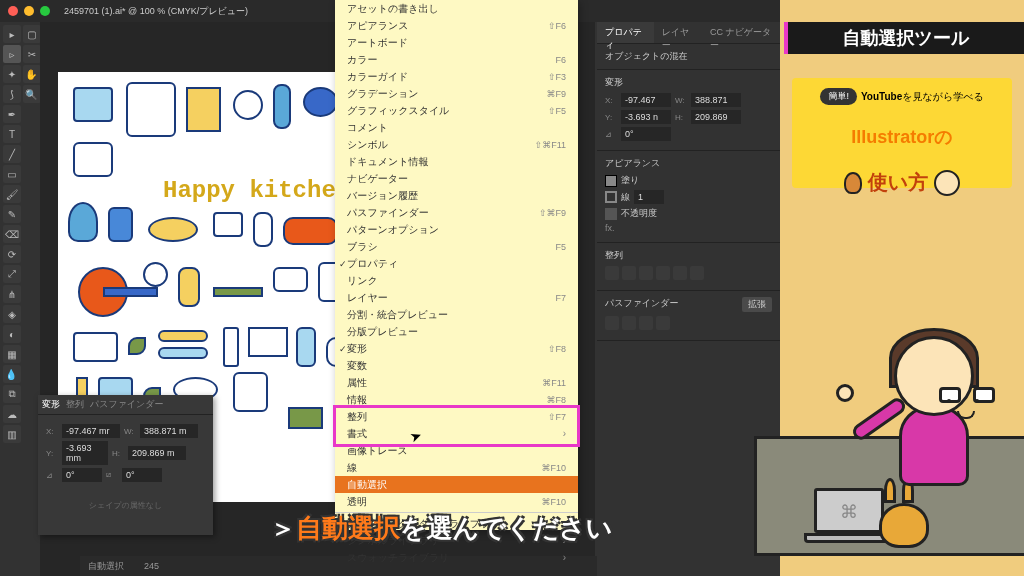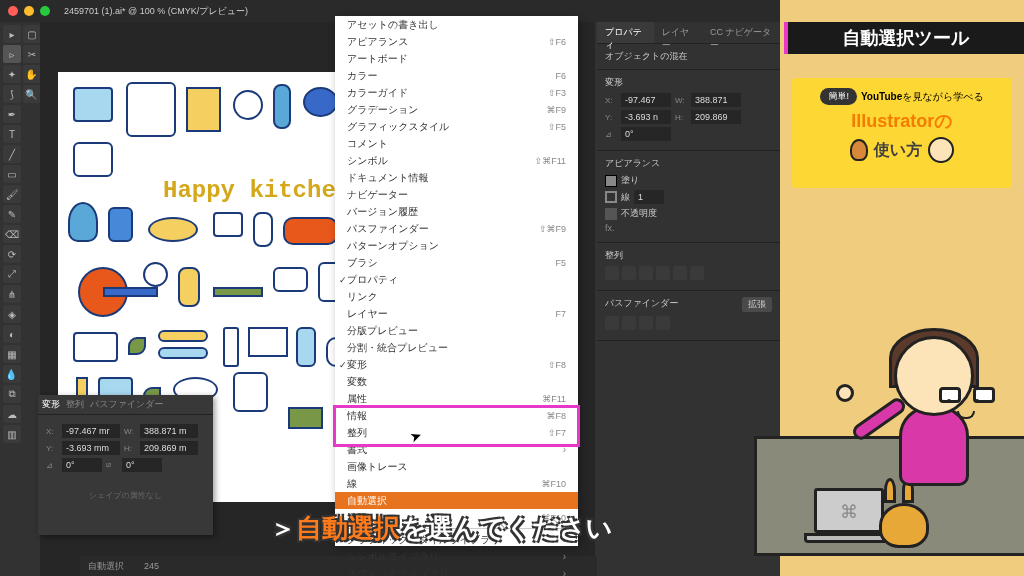--- a/index.html
+++ b/index.html
@@ -10,21 +10,21 @@
 .tl-red{background:#ff5f56}.tl-yellow{background:#ffbd2e}.tl-green{background:#27c93f}
 .doctitle{color:#ccc;font-size:9px;margin-left:8px}
 .toolbar-left{position:absolute;left:0;top:22px;width:40px;height:430px;background:#323232;display:flex;flex-direction:column;flex-wrap:wrap;padding:2px}
 .tool{width:18px;height:18px;margin:1px;background:#3a3a3a;border-radius:2px;display:flex;align-items:center;justify-content:center;color:#bbb;font-size:10px}
 .tool.active{background:#555}
 .canvas-area{position:absolute;left:40px;top:22px;width:555px;height:554px;background:#262626}
 .artboard{position:absolute;left:18px;top:50px;width:520px;height:430px;background:#fff;overflow:hidden}
 .kitchen{position:relative;width:100%;height:100%;padding:10px}
 .kitchen-title{position:absolute;left:105px;top:105px;font-family:Liberation Mono, monospace;font-size:24px;color:#d4a81a;font-weight:bold}
 .ki{position:absolute;border:2px solid #1a3a7a}
-.menu{position:absolute;left:335px;top:16px;width:243px;height:530px;background:#ffffff;box-shadow:2px 2px 8px rgba(0,0,0,0.3);z-index:10}
+.menu{position:absolute;left:335px;top:0;width:243px;height:530px;background:#fef9c3;box-shadow:2px 2px 8px rgba(0,0,0,0.3);z-index:10}
 .menu-item{height:17px;display:flex;align-items:center;justify-content:space-between;padding:0 12px;font-size:10px;color:#333}
 .menu-item.hover{background:#e8731e;color:#fff}
 .menu-item.check::before{content:"✓";position:absolute;left:4px;font-size:9px}
 .menu-sep{height:1px;background:#ccc;margin:2px 0}
 .menu-sc{color:#888;font-size:9px}
 .menu-ar::after{content:"›";color:#888}
 .highlight-box{position:absolute;left:333px;top:405px;width:247px;height:42px;border:3px solid #e838c8;z-index:11;pointer-events:none}
 .cursor{position:absolute;left:410px;top:428px;z-index:12;font-size:14px;color:#000;transform:rotate(-20deg)}
 .right-panels{position:absolute;left:597px;top:22px;width:183px;height:554px;background:#323232;color:#ccc;font-size:9px}
 .panel-tabs{height:22px;display:flex;border-bottom:1px solid #222}
@@ -33,25 +33,25 @@
 .panel-section{padding:6px 8px;border-bottom:1px solid #222}
 .ps-title{font-size:9px;color:#ccc;margin-bottom:4px}
 .prop-row{display:flex;gap:4px;margin:3px 0;align-items:center}
 .prop-label{color:#888;font-size:8px;width:12px}
 .prop-val{background:#262626;padding:2px 4px;font-size:9px;color:#ddd;width:50px}
 .panel-btn{background:#4a4a4a;color:#ddd;font-size:9px;padding:4px;text-align:center;margin:3px 0;border-radius:2px}
 .float-panel{position:absolute;left:38px;top:395px;width:175px;height:140px;background:#383838;color:#ccc;font-size:9px;z-index:5;box-shadow:2px 2px 6px rgba(0,0,0,0.4)}
 .float-tabs{height:20px;display:flex;border-bottom:1px solid #222;padding:0 4px;gap:6px;align-items:center}
 .float-body{padding:6px 8px}
 .banner{position:absolute;right:0;top:22px;width:240px;height:32px;background:#1a1a1a;color:#fff;font-size:18px;font-weight:bold;display:flex;align-items:center;justify-content:center;border-left:4px solid #e838c8}
-.promo{position:absolute;right:12px;top:78px;width:220px;height:110px;background:#fdd835;border-radius:4px;padding:10px;display:flex;flex-direction:column;align-items:center;gap:4px}
+.promo{position:absolute;right:12px;top:78px;width:220px;height:110px;background:#fdd835;border-radius:4px;padding:10px;display:flex;flex-direction:column;align-items:center;gap:20px}
 .promo-badge{display:flex;align-items:center;gap:4px;font-size:10px}
 .badge-pill{background:#333;color:#fff;border-radius:10px;padding:2px 8px;font-size:9px}
 .promo-title{font-size:18px;font-weight:bold;color:#f57c00}
-.promo-sub{font-size:16px;font-weight:bold;color:#404040}
+.promo-sub{font-size:20px;font-weight:bold;color:#c2410c}
 .character{position:absolute;right:10px;bottom:0;width:230px;height:280px}
 .desk{position:absolute;bottom:20px;left:-30px;width:280px;height:120px;background:#8a8a7a;border:3px solid #222}
 .laptop{position:absolute;bottom:28px;left:20px;width:90px;height:60px}
 .laptop-screen{width:70px;height:45px;background:#ccc;border:3px solid #222;border-radius:3px;margin:0 auto}
 .laptop-base{width:90px;height:10px;background:#bbb;border:3px solid #222;border-radius:0 0 4px 4px}
 .girl{position:absolute;bottom:60px;right:10px;width:140px;height:200px}
 .girl-head{width:80px;height:80px;background:#fce4b8;border:3px solid #222;border-radius:50%;position:absolute;top:20px;left:30px}
 .girl-hair{width:90px;height:60px;background:#5a3a2a;border:3px solid #222;border-radius:50% 50% 0 0;position:absolute;top:12px;left:25px}
 .girl-body{width:70px;height:80px;background:#d838a8;border:3px solid #222;border-radius:30px 30px 10px 10px;position:absolute;top:90px;left:35px}
 .girl-arm{width:60px;height:16px;background:#d838a8;border:3px solid #222;border-radius:10px;position:absolute;top:95px;left:-15px;transform:rotate(-35deg)}
@@ -224,25 +224,25 @@
       </div>
       <div class="menu-item">
         <span>リンク</span>
         <span class="menu-sc"></span>
       </div>
       <div class="menu-item">
         <span>レイヤー</span>
         <span class="menu-sc">F7</span>
       </div>
       <div class="menu-item">
+        <span>分割・統合プレビュー</span>
+        <span class="menu-sc"></span>
+      </div>
+      <div class="menu-item">
         <span>分版プレビュー</span>
-        <span class="menu-sc"></span>
-      </div>
-      <div class="menu-item">
-        <span>分割・統合プレビュー</span>
         <span class="menu-sc"></span>
       </div>
       <div class="menu-item check">
         <span>変形</span>
         <span class="menu-sc">⇧F8</span>
       </div>
       <div class="menu-item">
         <span>変数</span>
         <span class="menu-sc"></span>
       </div>
@@ -375,21 +375,21 @@
     </div>
     <div class="float-body">
       <div class="prop-row">
         <span class="prop-label">X:</span>
           <span class="prop-val" style="width:58px">-97.467 mr</span>
         <span class="prop-label">W:</span>
           <span class="prop-val" style="width:58px">388.871 m</span>
       </div>
       <div class="prop-row">
         <span class="prop-label">Y:</span>
-          <span class="prop-val" style="width:58px">-3.693 mm</span>
+          <span class="prop-val" style="width:46px">-3.693 mm</span>
         <span class="prop-label">H:</span>
           <span class="prop-val" style="width:58px">209.869 m</span>
       </div>
       <div class="prop-row">
         <span class="prop-label">⊿</span>
           <span class="prop-val" style="width:40px">0°</span>
         <span class="prop-label">⧄</span>
           <span class="prop-val" style="width:40px">0°</span>
       </div>
       <div style="text-align:center;color:#666;margin-top:18px;font-size:8px">シェイプの属性なし</div>

